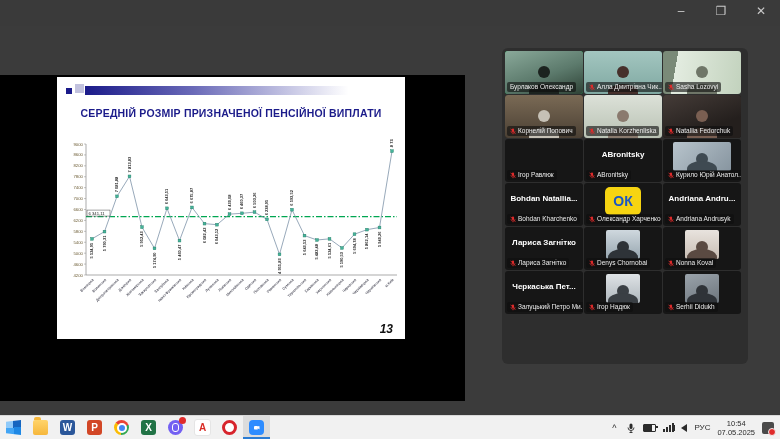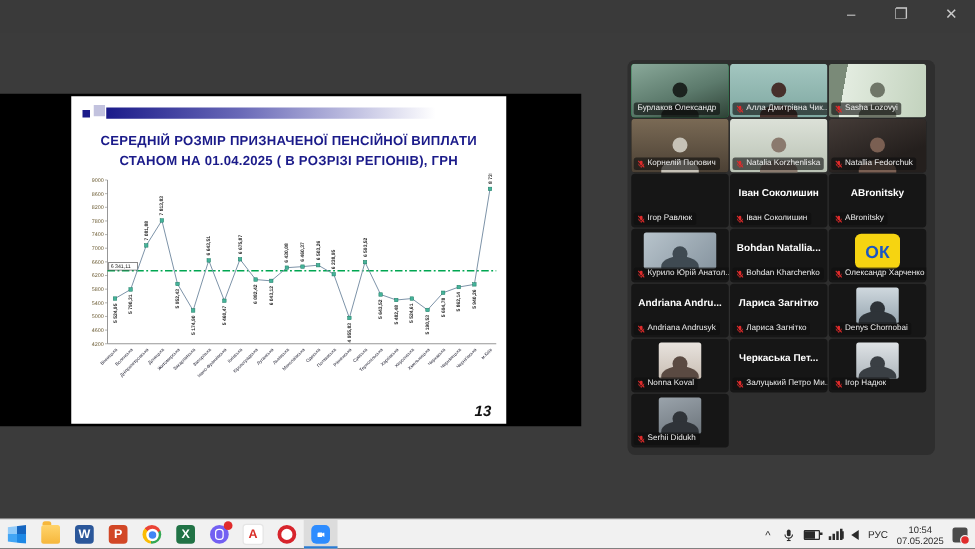--- a/index.html
+++ b/index.html
@@ -4,21 +4,21 @@
 <style>
   html,body{margin:0;padding:0;background:#222;}
   .screen{position:relative;width:780px;height:439px;background:#3b3b3b;overflow:hidden;
           font-family:"Liberation Sans",sans-serif;}
   
   .titlebar{position:absolute;top:0;left:0;right:0;height:26px;background:#3a3a3a;}
   .win-controls{position:absolute;right:12px;top:3px;display:flex;gap:26px;color:#c9c9c9;
                 font-size:12px;line-height:16px;}
   .win-controls span{cursor:default;width:14px;text-align:center;}
   
-  .share-black{position:absolute;left:0;top:75px;width:465px;height:266px;background:#000;}
+  .share-black{position:absolute;left:0;top:75px;width:465px;height:326px;background:#000;}
   .slide{position:absolute;left:57px;top:2px;width:348px;height:262px;background:#ffffff;}
   .deco-sq1{position:absolute;left:9px;top:11px;width:6px;height:6px;background:#1b1b8a;}
   .deco-sq2{position:absolute;left:18px;top:7px;width:9px;height:9px;background:#9a9ac8;opacity:.6;}
   .deco-bar{position:absolute;left:28px;top:9px;right:10px;height:9px;
             background:linear-gradient(to right,#1b1b8a,#6a6ab8 35%,#ffffff 85%);}
   .slide-title{position:absolute;top:28px;left:6px;right:6px;text-align:center;color:#1b1b8a;
                font-weight:bold;font-size:10.5px;line-height:1.55;letter-spacing:.2px;}
   #chart-svg{position:absolute;left:4px;top:62px;}
   .page-num{position:absolute;right:12px;bottom:3px;font-weight:bold;font-style:italic;
             font-size:12px;color:#111;}
@@ -120,21 +120,20 @@
     </div>
   </div>
 
   <div class="share-black">
     <div class="slide">
       <div class="deco-sq1"></div>
       <div class="deco-sq2"></div>
       <div class="deco-bar"></div>
       <div class="slide-title">
         <div>СЕРЕДНІЙ РОЗМІР ПРИЗНАЧЕНОЇ ПЕНСІЙНОЇ ВИПЛАТИ</div>
-        <div>СТАНОМ НА 01.04.2025 ( В РОЗРІЗІ РЕГІОНІВ), ГРН</div>
       </div>
       <svg id="chart-svg" width="340" height="186" viewBox="0 0 340 186">
           <line x1="25" y1="5" x2="25" y2="136" stroke="#888" stroke-width="0.7"></line>
           <line x1="25" y1="136" x2="336" y2="136" stroke="#888" stroke-width="0.7"></line>
           <line x1="23" y1="136" x2="25" y2="136" stroke="#888" stroke-width="0.5"></line>
           <text x="22" y="137.5" font-size="4.3" fill="#6b5b33" text-anchor="end" font-family="Liberation Sans, sans-serif">4200</text>
           <line x1="23" y1="125.08333333333333" x2="25" y2="125.08333333333333" stroke="#888" stroke-width="0.5"></line>
           <text x="22" y="126.58333333333333" font-size="4.3" fill="#6b5b33" text-anchor="end" font-family="Liberation Sans, sans-serif">4600</text>
           <line x1="23" y1="114.16666666666667" x2="25" y2="114.16666666666667" stroke="#888" stroke-width="0.5"></line>
           <text x="22" y="115.66666666666667" font-size="4.3" fill="#6b5b33" text-anchor="end" font-family="Liberation Sans, sans-serif">5000</text>
@@ -321,31 +320,20 @@
           <div class="vlabel">
             <svg width="6" height="7" viewBox="0 0 8 9">
 <rect x="2.6" y="0.5" width="2.8" height="4.6" rx="1.4" fill="#e02b2b"></rect>
 <path d="M1.2 3.8a2.8 2.8 0 0 0 5.6 0M4 6.6v1.6" stroke="#e02b2b" stroke-width="0.9" fill="none"></path>
 <line x1="0.8" y1="0.8" x2="7.2" y2="7.6" stroke="#e02b2b" stroke-width="1.1"></line>
             </svg>
             <span>Ігор Равлюк</span>
           </div>
         </div>
         <div class="tile">
-          <div class="center-name">Іван Соколишин</div>
-          <div class="vlabel">
-            <svg width="6" height="7" viewBox="0 0 8 9">
-<rect x="2.6" y="0.5" width="2.8" height="4.6" rx="1.4" fill="#e02b2b"></rect>
-<path d="M1.2 3.8a2.8 2.8 0 0 0 5.6 0M4 6.6v1.6" stroke="#e02b2b" stroke-width="0.9" fill="none"></path>
-<line x1="0.8" y1="0.8" x2="7.2" y2="7.6" stroke="#e02b2b" stroke-width="1.1"></line>
-            </svg>
-            <span>Іван Соколишин</span>
-          </div>
-        </div>
-        <div class="tile">
           <div class="center-name">ABronitsky</div>
           <div class="vlabel">
             <svg width="6" height="7" viewBox="0 0 8 9">
 <rect x="2.6" y="0.5" width="2.8" height="4.6" rx="1.4" fill="#e02b2b"></rect>
 <path d="M1.2 3.8a2.8 2.8 0 0 0 5.6 0M4 6.6v1.6" stroke="#e02b2b" stroke-width="0.9" fill="none"></path>
 <line x1="0.8" y1="0.8" x2="7.2" y2="7.6" stroke="#e02b2b" stroke-width="1.1"></line>
             </svg>
             <span>ABronitsky</span>
           </div>
         </div>

